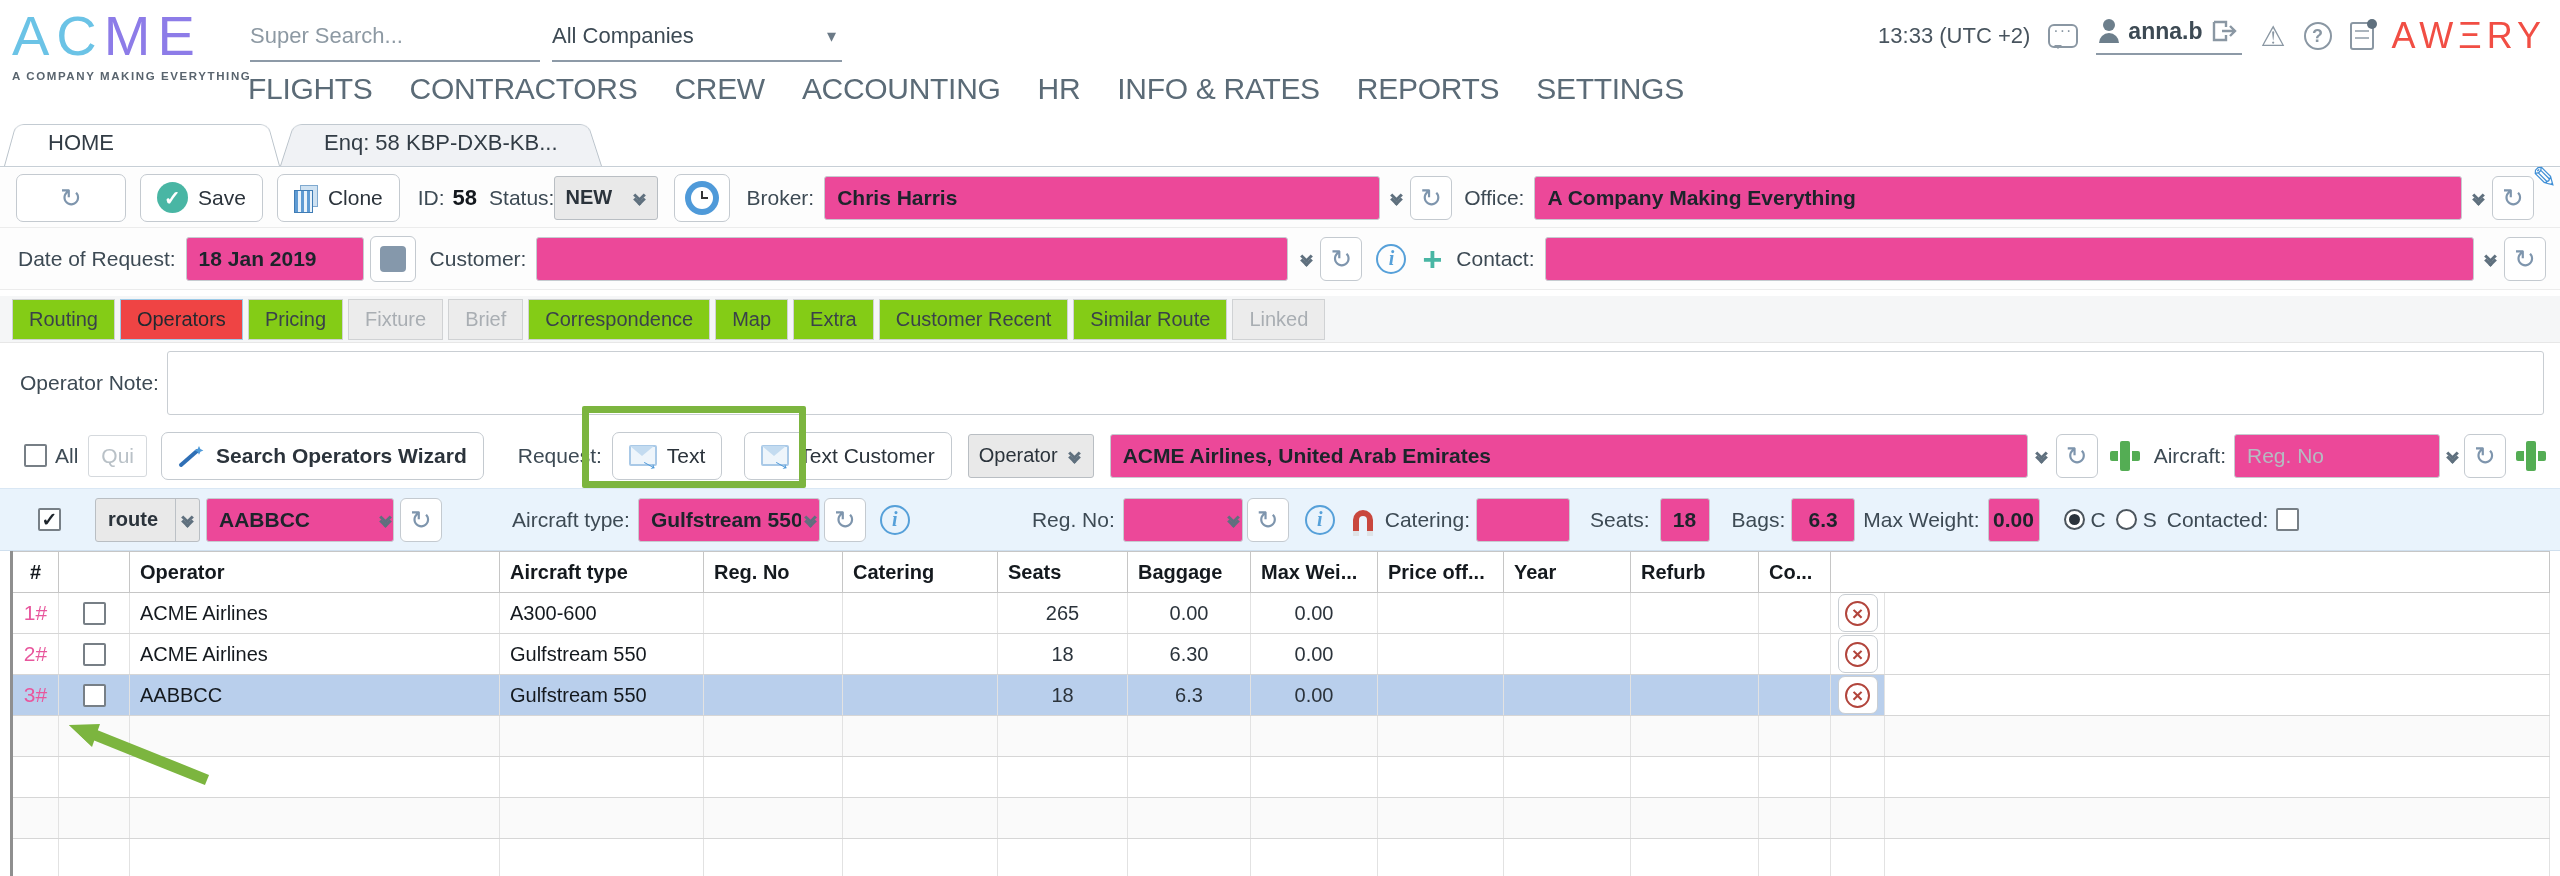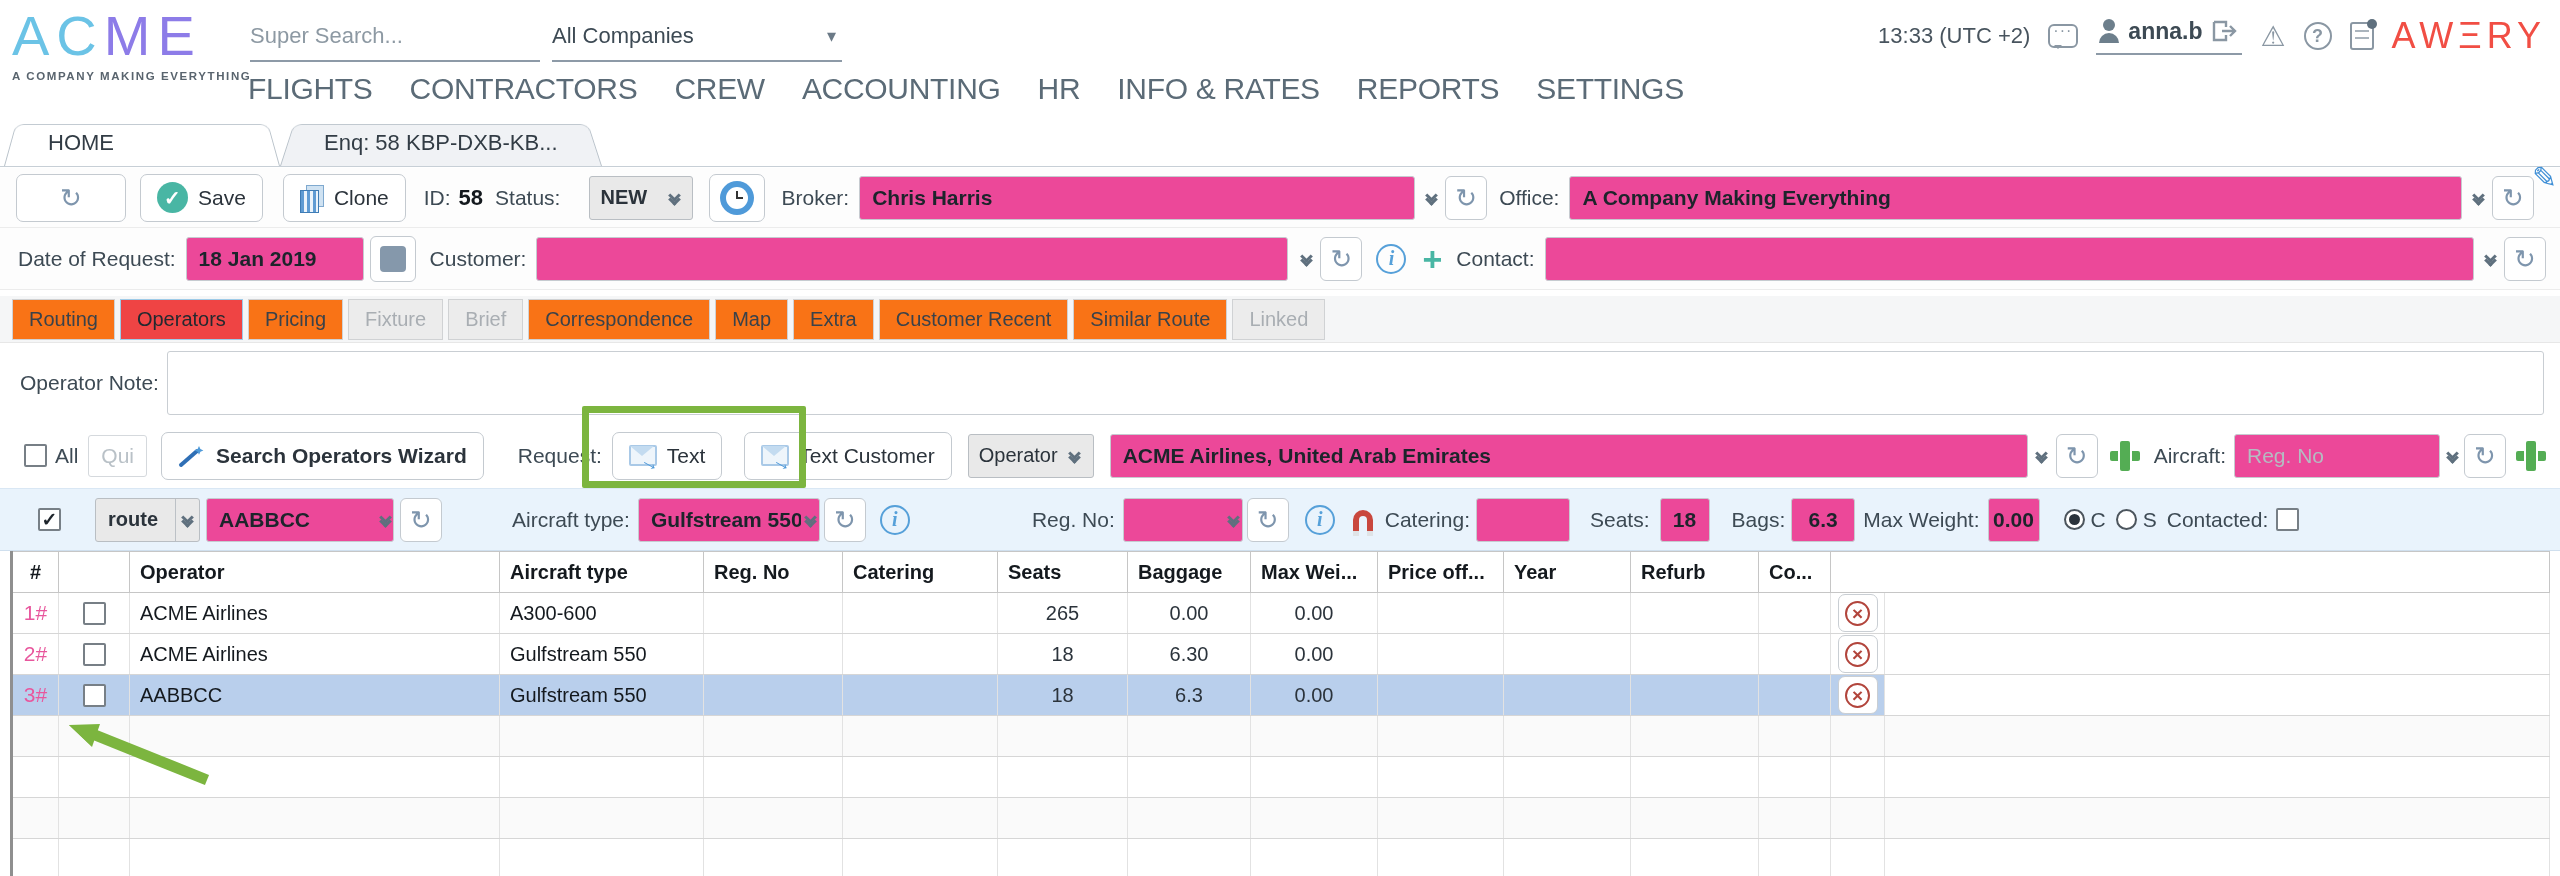--- a/index.html
+++ b/index.html
@@ -93,21 +93,21 @@
   .clockface{width:34px;height:34px;border-radius:50%;background:#4f9ad9;display:flex;align-items:center;justify-content:center}
   .clockface .inner{width:22px;height:22px;border-radius:50%;background:#fff;position:relative}
   .clockface .inner::before{content:"";position:absolute;left:10px;top:4px;width:2px;height:8px;background:#333}
   .clockface .inner::after{content:"";position:absolute;left:10px;top:10px;width:7px;height:2px;background:#333}
   .pencil{position:absolute;left:2532px;top:160px;color:#3f8fd6;font-size:30px;transform:rotate(0deg);cursor:pointer}
   .pencil::before{content:"✎"}
   .calbtn{width:46px;height:46px;border:1px solid #c4cad0;border-radius:6px;background:#fff;display:flex;align-items:center;justify-content:center;cursor:pointer;flex:none}
   .calico{width:26px;height:26px;border-radius:4px;background:#8598ab;padding:5px 4px}
   .calico .grid{width:100%;height:100%;background:repeating-linear-gradient(0deg,#fff 0 2px,transparent 2px 6px),repeating-linear-gradient(90deg,#fff 0 2px,transparent 2px 6px)}
 
-  .subtab{height:41px;display:flex;align-items:center;padding:0 16px;background:#f97316;border:1px solid #d0d2d4;font-size:20px;color:#3a424a;cursor:pointer;white-space:nowrap}
+  .subtab{height:41px;display:flex;align-items:center;padding:0 16px;background:#84cc16;border:1px solid #d0d2d4;font-size:20px;color:#3a424a;cursor:pointer;white-space:nowrap}
   .subtab.active{background:#ef4444;border:1px solid #9ecbe8;color:#23292f}
   .subtab.disabled{background:#ececec;color:#a9aeb3;cursor:default}
 
   .notearea{flex:1;height:64px;border:1px solid #c9ced3;border-radius:3px;background:#fff;resize:none;font-family:inherit;font-size:20px;padding:8px 12px;outline:none;margin-right:16px}
 
   .qsearch{width:206px;height:42px;border:1px solid #d5d9dd;border-radius:3px;background:#fff;display:flex;align-items:center}
   .qsearch input{width:100%;border:none;outline:none;font-family:inherit;font-size:21px;padding:0 12px;background:transparent}
   .qsearch input::placeholder{color:#b9c1c7}
   .env{position:relative;width:28px;height:21px;border:2px solid #a9c9e7;background:#eef5fb;border-radius:2px;flex:none}
   .env::before{content:"";position:absolute;left:-1px;top:-1px;border-left:12px solid transparent;border-right:12px solid transparent;border-top:10px solid #c3dbf0}
@@ -199,28 +199,28 @@
 </div>
 
 <div class="row row-toolbar">
   <button class="btn" style="margin-left:16px;width:110px;justify-content:center">
       <span class="rbtn" style="border:none;width:auto;height:auto"></span>
     </button>
   <button class="btn" style="margin-left:14px">
       <span class="saveico"></span>
       <span>Save</span>
     </button>
-  <button class="btn" style="margin-left:20px">
+  <button class="btn" style="margin-left:14px">
       <span class="cloneico"></span>
       <span>Clone</span>
     </button>
   <span class="lbl" style="margin-left:18px">ID:</span>
   <span class="idv" style="margin-left:8px">58</span>
   <span class="lbl" style="margin-left:12px">Status:</span>
-  <span class="dd" style="margin-left:29px;width:104px;justify-content:space-between">
+  <span class="dd" style="margin-left:0;width:104px;justify-content:space-between">
     <span class="t" style="font-weight:bold">NEW</span>
     <span class="dc">
         <i class="ch"></i>
         <i class="ch"></i>
       </span>
   </span>
   <span class="clockbtn" style="margin-left:16px">
       <span class="clockface">
         <span class="inner"></span>
       </span>

